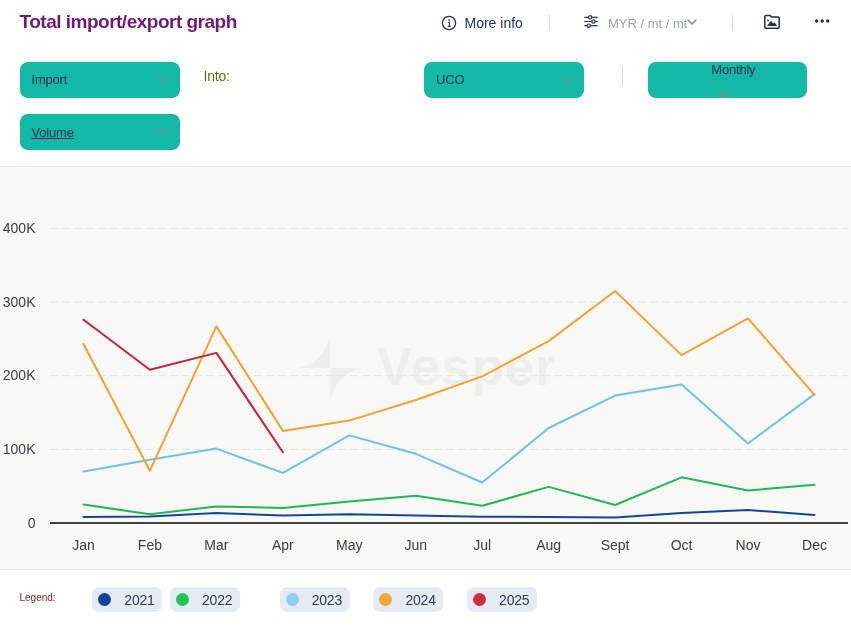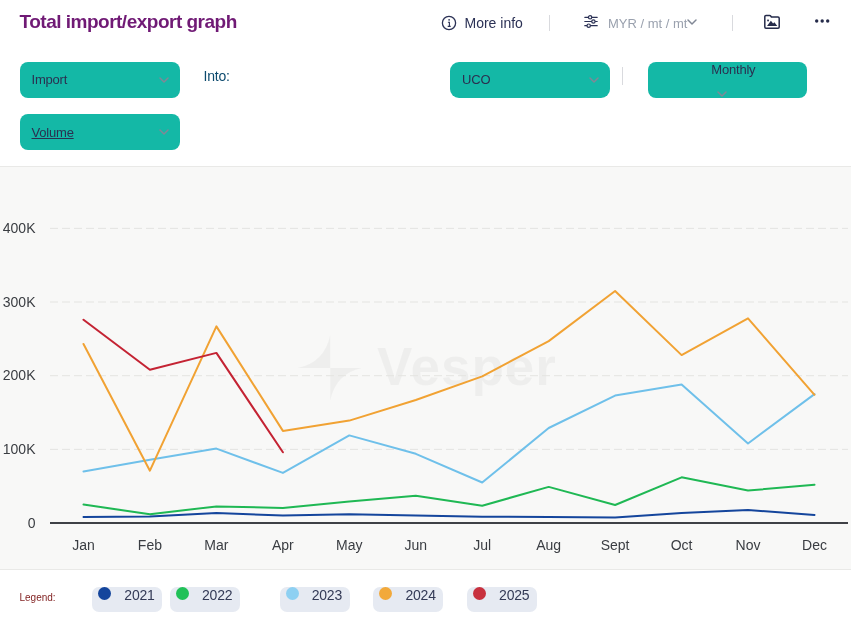--- a/index.html
+++ b/index.html
@@ -10,28 +10,28 @@
 .ticon { position:absolute; display:flex; }
 .tlabel { position:absolute; font-size:14px; color:#2b3155; line-height:16px; }
 .tgray { color:#9aa1ae; font-size:13px;text-align:center; }
 .vsep { position:absolute; width:1px; background:#d9dade; }
 .pill { position:absolute; top:61.5px; height:36px; background:#14b8a6;
   border-radius:8px; display:flex; align-items:center; font-size:13px;
   color:#2b3050; letter-spacing:-0.2px; }
 .pill .txt { flex:1; }
 .pill .chev { margin-right:10px; display:flex; }
 .intolabel { position:absolute; left:203.5px; top:68px; font-size:14px;
-  color:#0c4a6e; letter-spacing:-0.2px; }
+  color:#4d7c0f; letter-spacing:-0.2px; }
 #chart { position:absolute; left:0; top:166px; width:851px; height:403px;
   background:#f8f8f7; }
 .hdiv { position:absolute; left:0; width:851px; height:1px; background:#e9e9e7; }
 .ax { font-family:"Liberation Sans", sans-serif; font-size:14px; fill:#3a3d42; }
 .legendlabel { position:absolute; left:19.5px; top:592px; font-size:10px; color:#7f1d1d; }
 .lpill { position:absolute; top:587px; height:25px; width:70px; background:#e6eaf2;
-  border-radius:7px; display:flex; padding-left:6px; }
+  border-radius:7px; display:flex; align-items:center; padding-left:6px; }
 .ldot { width:13px; height:13px; border-radius:50%; }
 .ltxt { margin-left:13px; font-size:14px; color:#333a56; letter-spacing:-0.2px; }
 </style></head>
 <body>
 <div id="app">
   <h1>Total import/export graph</h1>
 
   <div class="ticon" style="left:441px; top:15px;">
       <svg width="16" height="16" viewBox="0 0 16 16">
 <circle cx="8" cy="8" r="6.6" fill="none" stroke="#2b3155" stroke-width="1.3"></circle>
@@ -77,21 +77,21 @@
 
   <div class="pill" style="left:19.5px; width:160px;">
     <span class="txt" style="margin-left:12px;">Import</span>
     <span class="chev">
         <svg width="12" height="8" viewBox="0 0 12 8">
           <path d="M2 2 L6 6 L10 2" fill="none" stroke="#818896" stroke-width="1.5" stroke-linecap="round" stroke-linejoin="round"></path>
         </svg>
       </span>
     </div>
   <div class="intolabel">Into:</div>
-  <div class="pill" style="left:450px; width:160.3px;border-radius:9px;">
+  <div class="pill" style="left:424px; width:160.3px;">
     <span class="txt" style="margin-left:12px;">UCO</span>
     <span class="chev">
         <svg width="12" height="8" viewBox="0 0 12 8">
           <path d="M2 2 L6 6 L10 2" fill="none" stroke="#818896" stroke-width="1.5" stroke-linecap="round" stroke-linejoin="round"></path>
         </svg>
       </span>
     </div>
   <div class="vsep" style="left:621.5px; top:67px; height:18px;"></div>
   <div class="pill" style="left:648px; width:158.7px;flex-direction:column;">
     <span class="txt" style="margin-left:12px;">Monthly</span>

